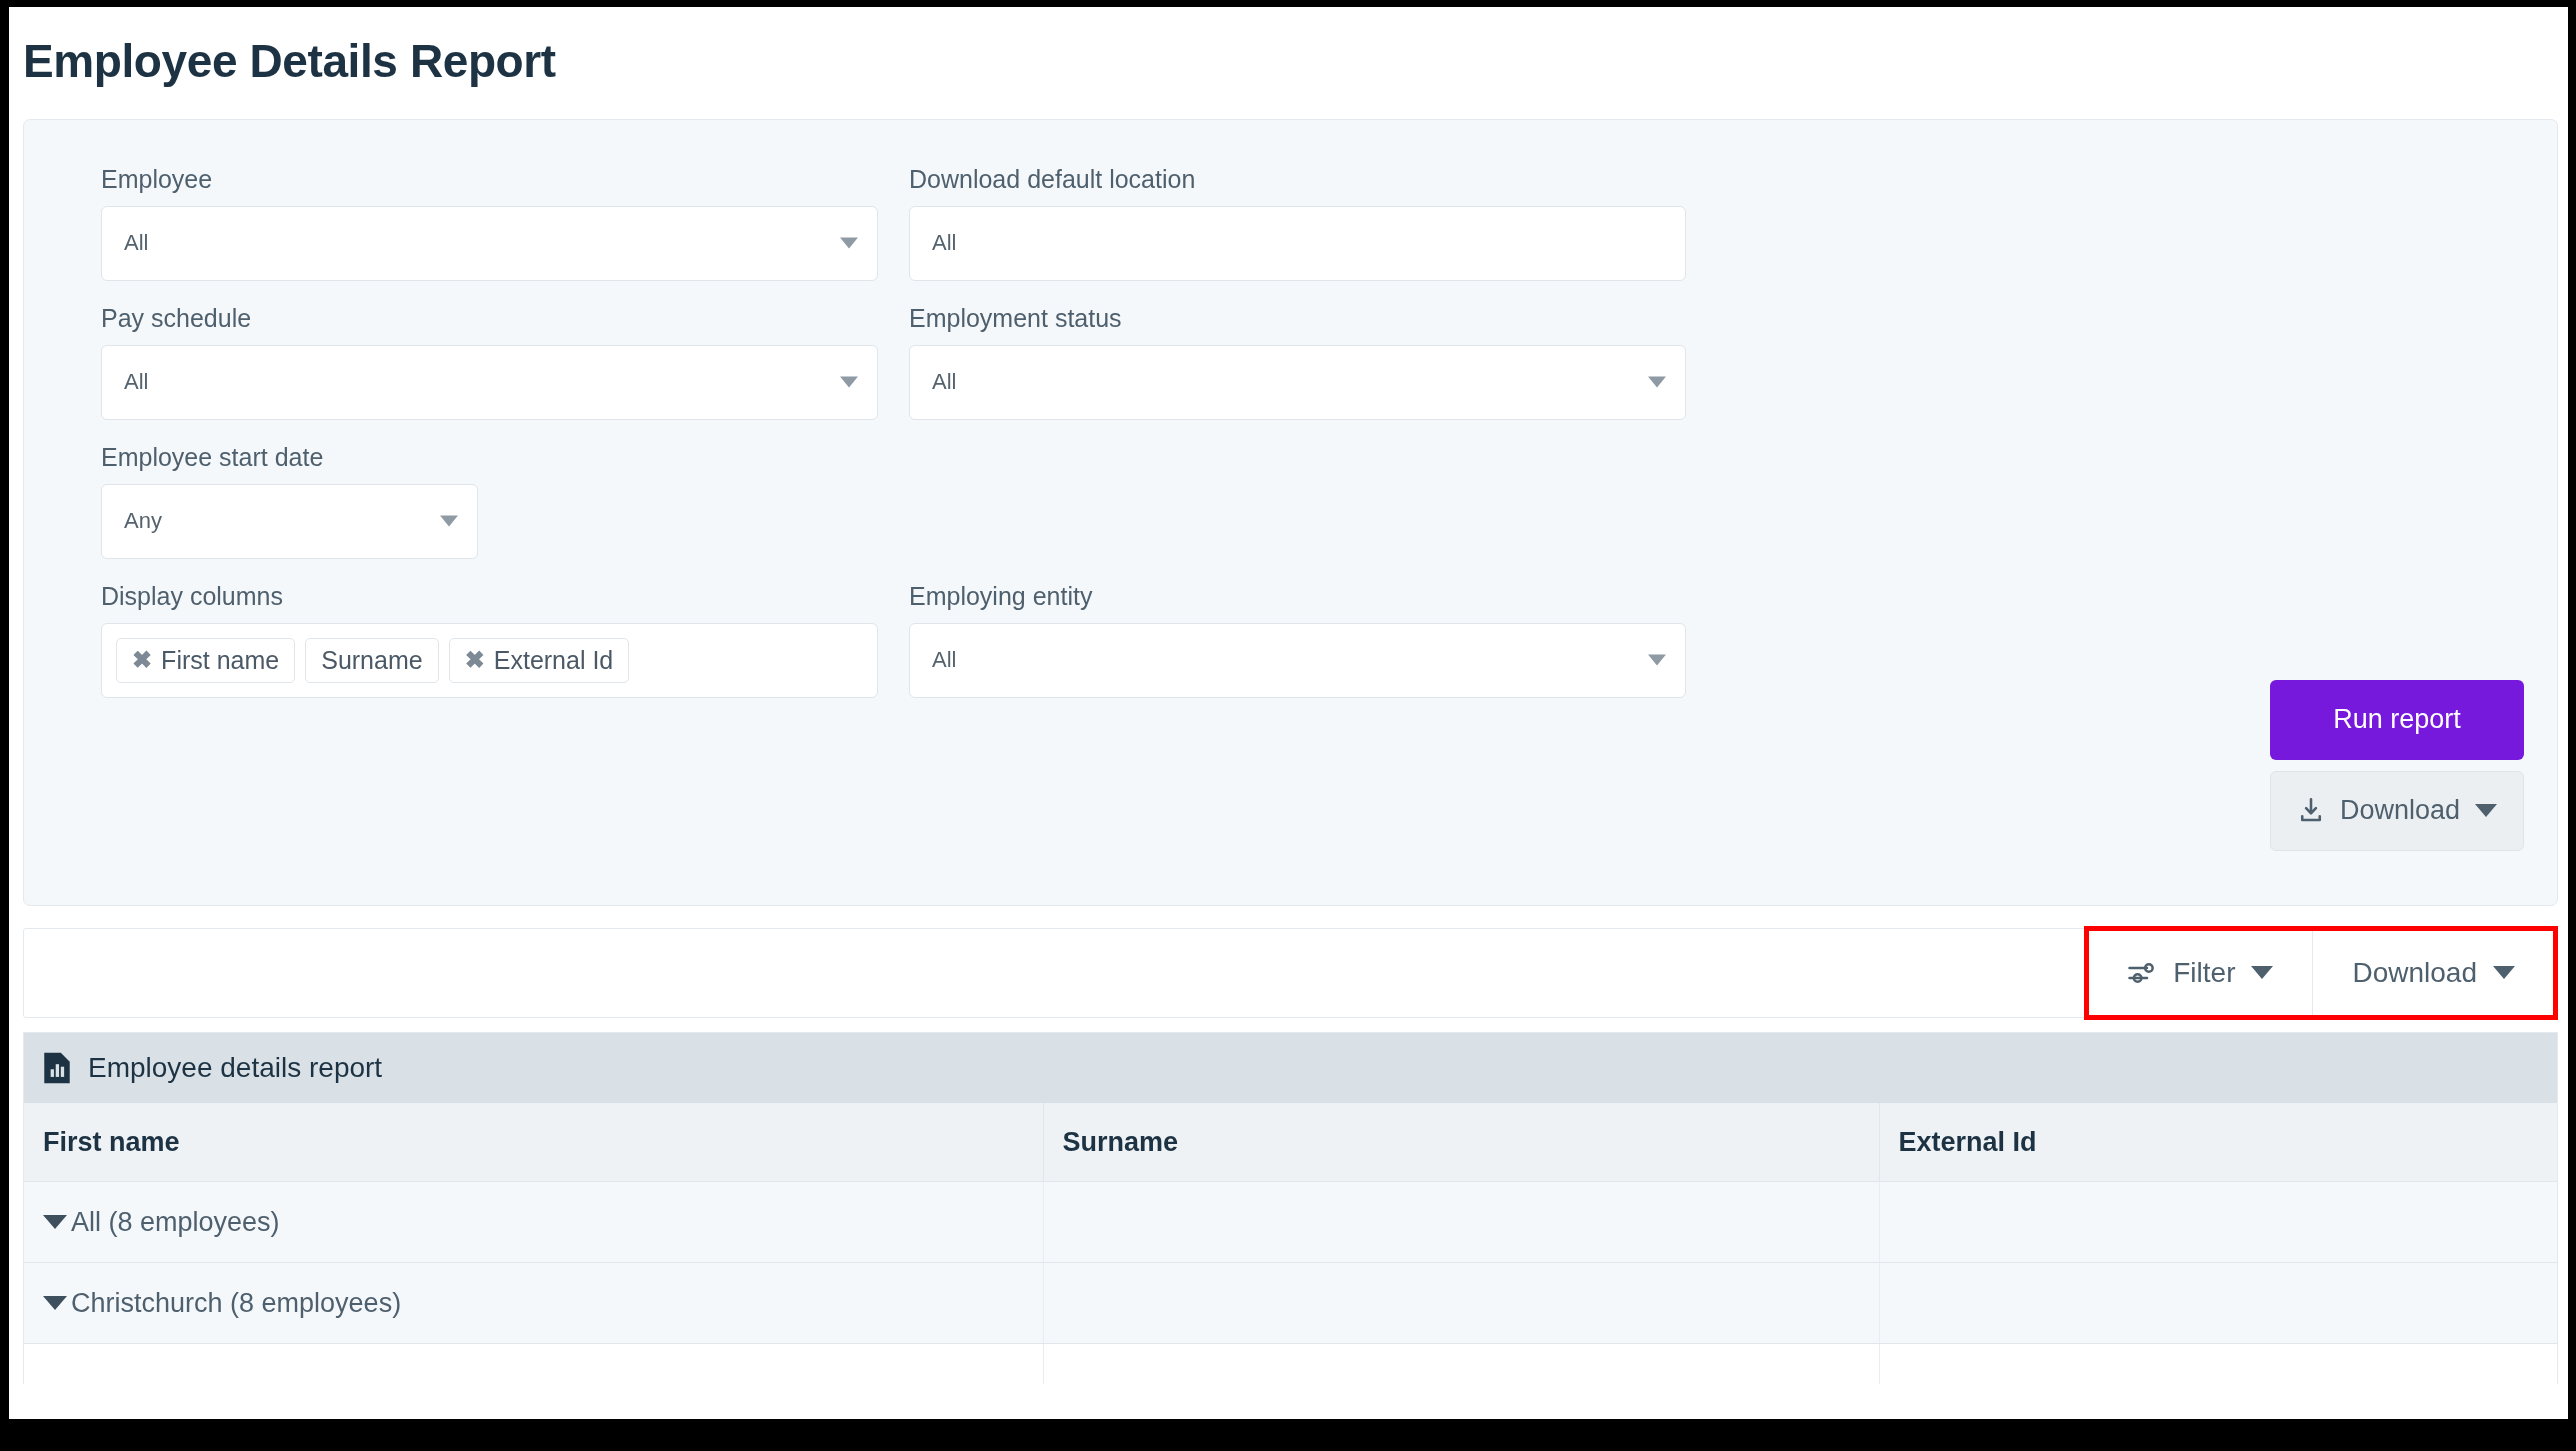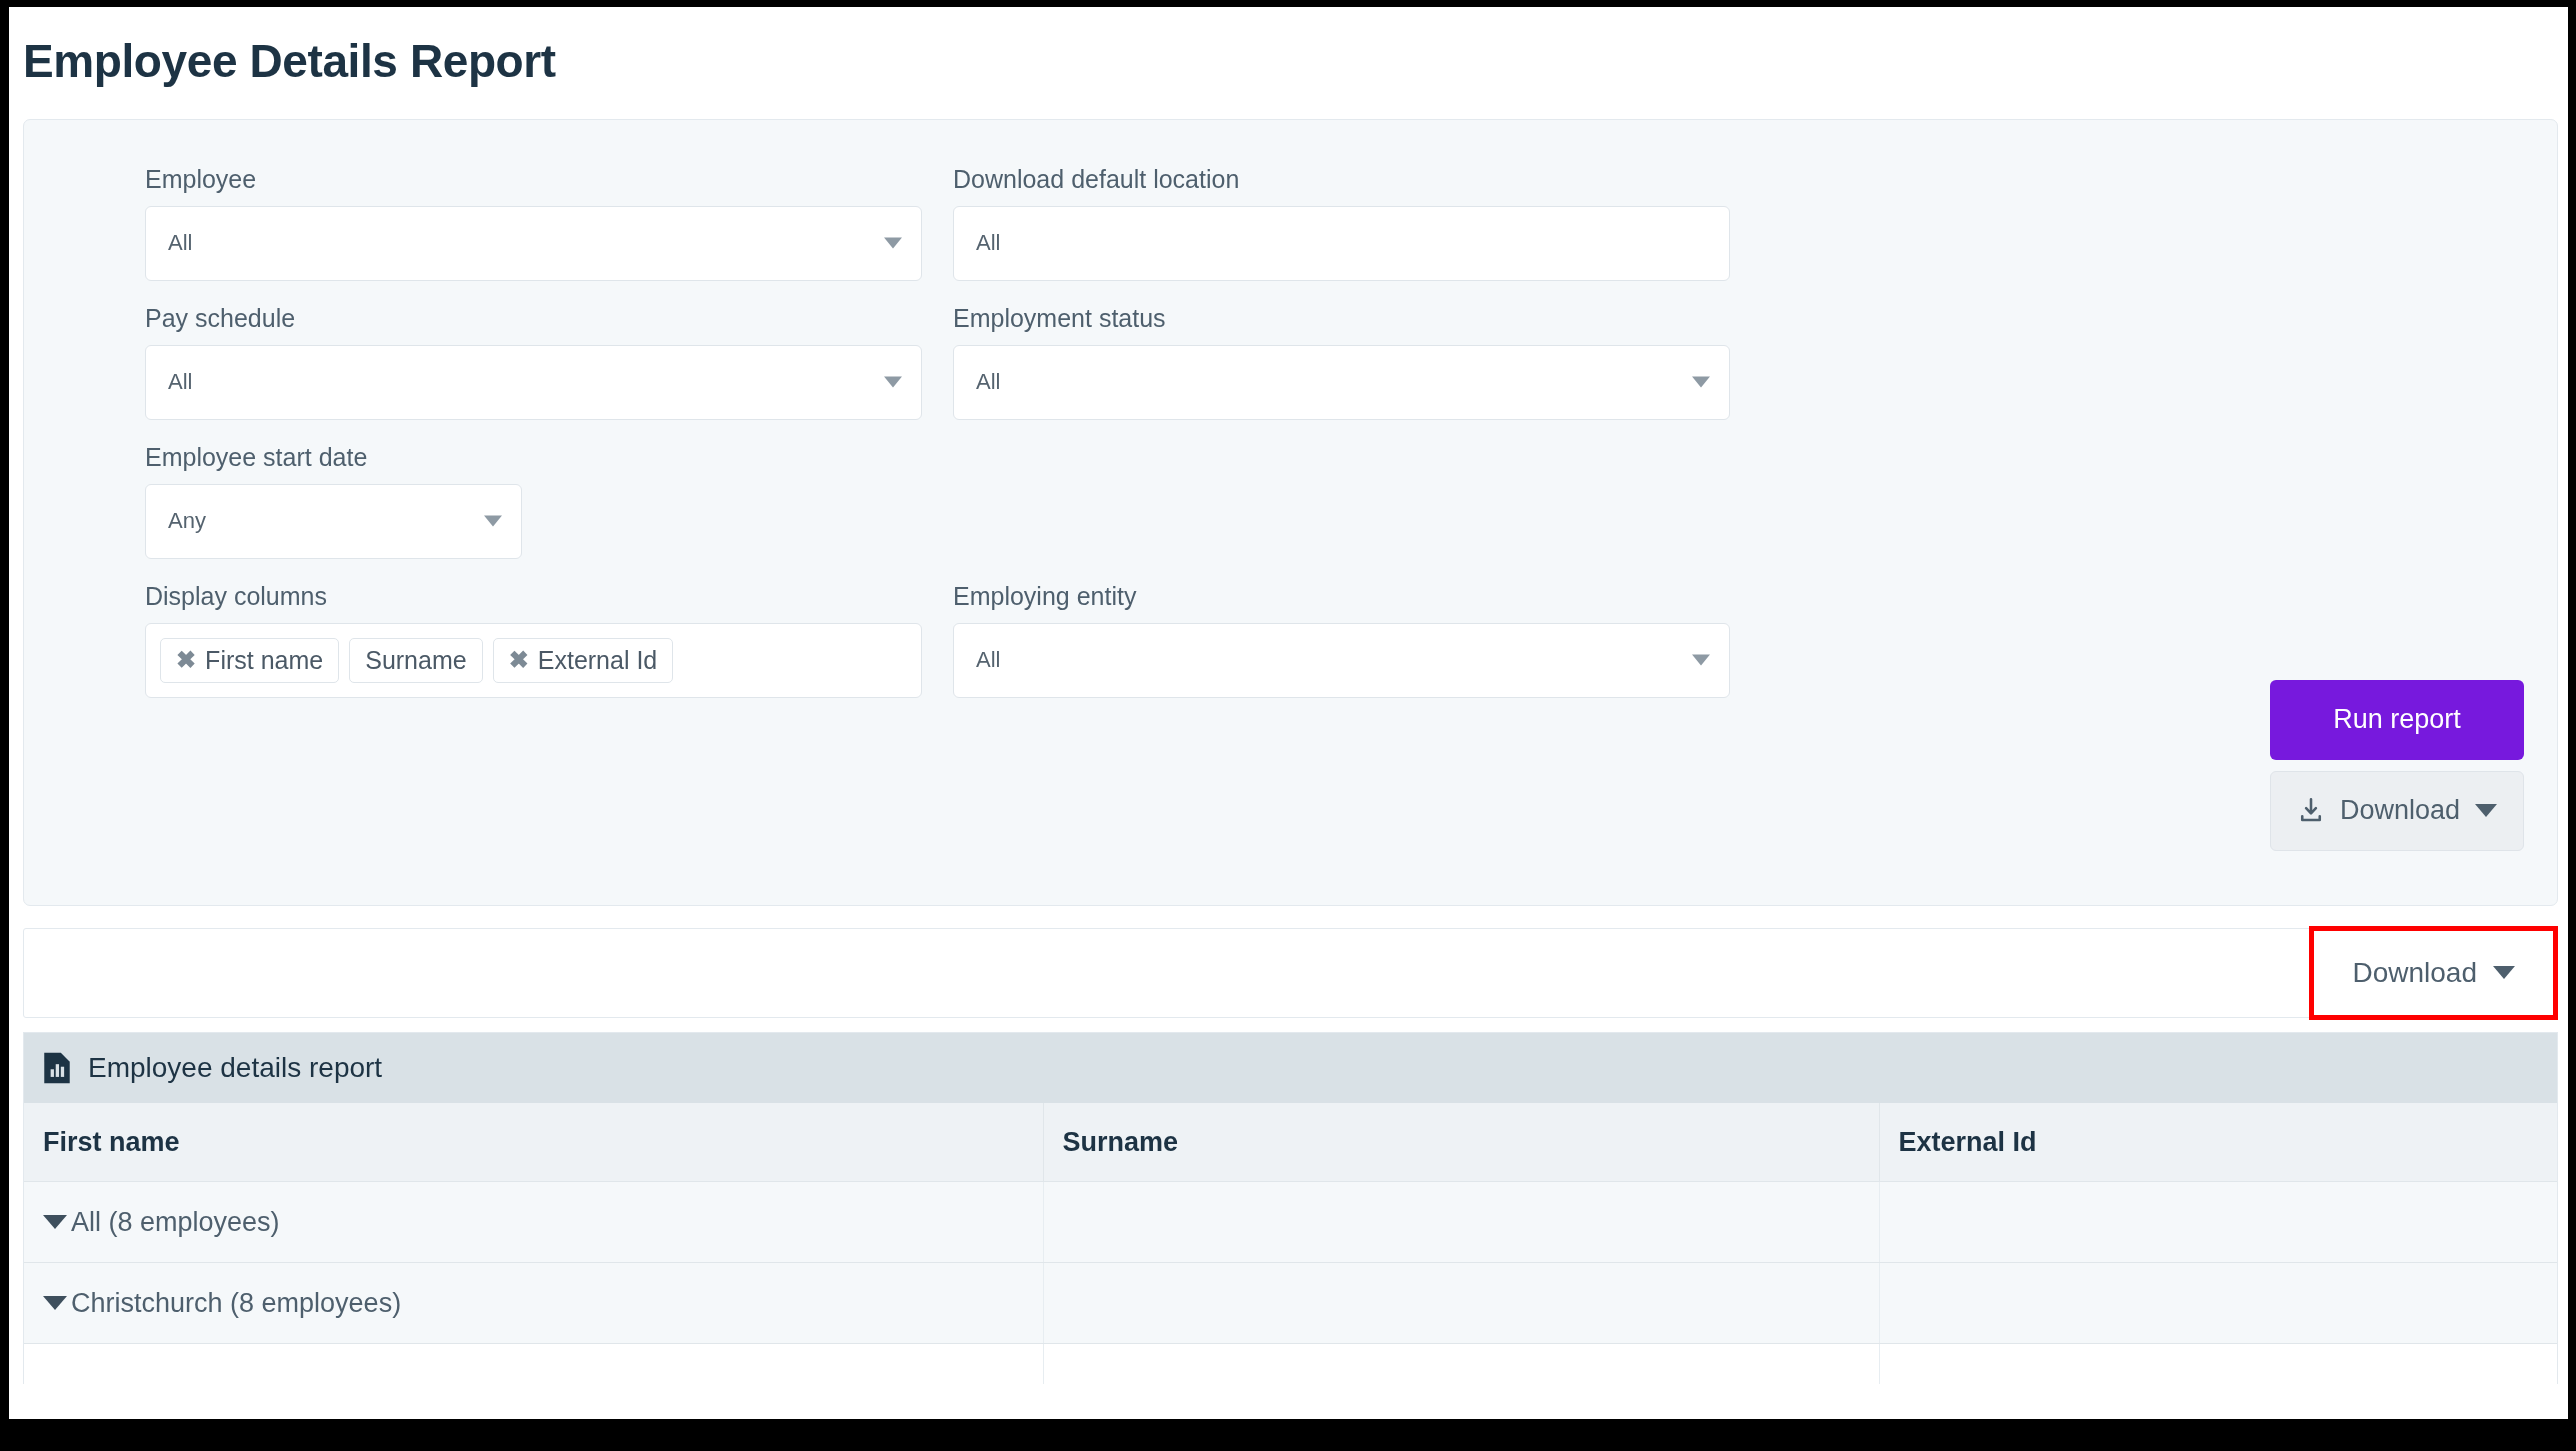--- a/index.html
+++ b/index.html
@@ -40,21 +40,20 @@
     border-radius: 7px;
     height: 787px;
     position: relative;
   }
 
   .form-grid {
     position: absolute;
     left: 77px;
     top: 44px;
     width: 1612px;
-    margin-left: 44px;
   }
 
   .field-row { display: flex; gap: 31px; }
 
   .field {
     margin-bottom: 22px;
   }
   .field.col-a { width: 777px; }
   .field.col-b { width: 777px; }
   .field.narrow { width: 377px; }
@@ -388,20 +387,29 @@
         </svg>
         <span>Download</span>
         <span class="tri-down"></span>
       </button>
     </div>
 
   </div>
 
   <div class="toolbar">
     <div class="toolbar-group">
+      <button class="tb-btn">
+        <svg class="tune-icon" viewBox="0 0 24 20">
+          <path d="M2 6h14M2 14h14" fill="none" stroke="#4e5f6d" stroke-width="2" stroke-linecap="round"></path>
+          <circle cx="17.5" cy="6" r="3" fill="none" stroke="#4e5f6d" stroke-width="2"></circle>
+          <circle cx="8.5" cy="14" r="3" fill="none" stroke="#4e5f6d" stroke-width="2"></circle>
+        </svg>
+        <span>Filter</span>
+        <span class="tri-down"></span>
+      </button>
       <button class="tb-btn">
         <span>Download</span>
         <span class="tri-down"></span>
       </button>
     </div>
   </div>
 
 
   <div class="report-card">
 

